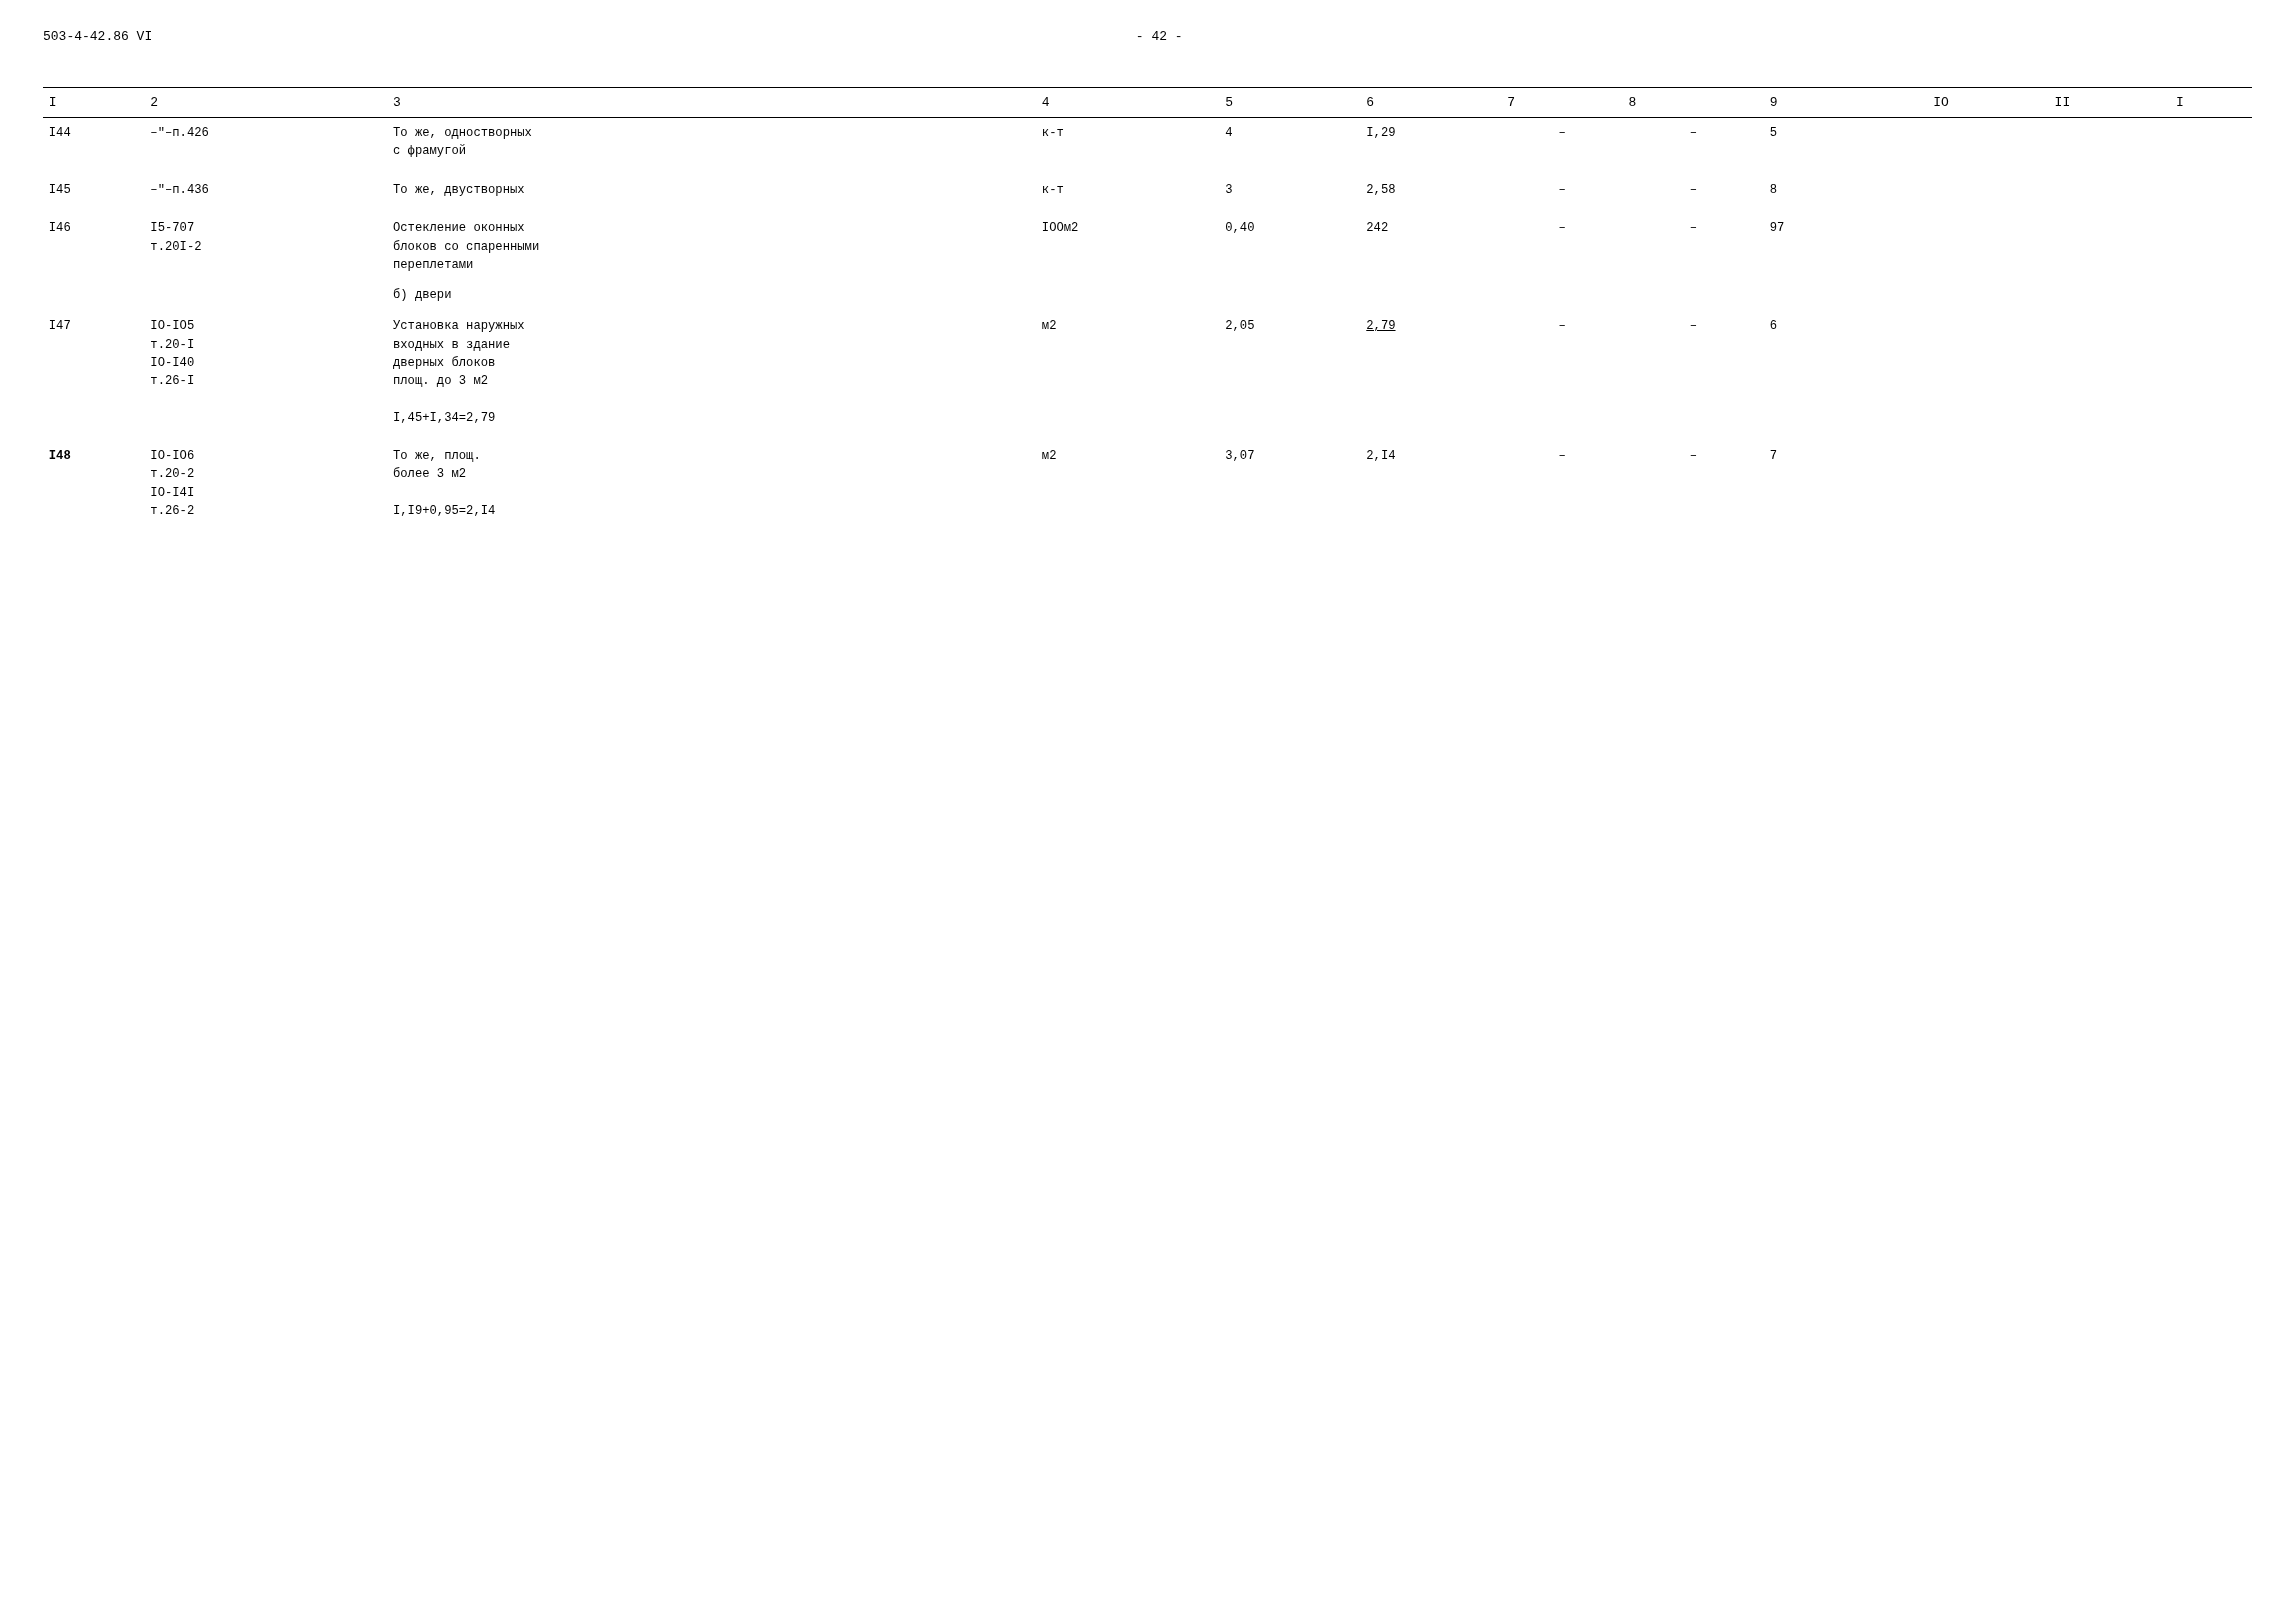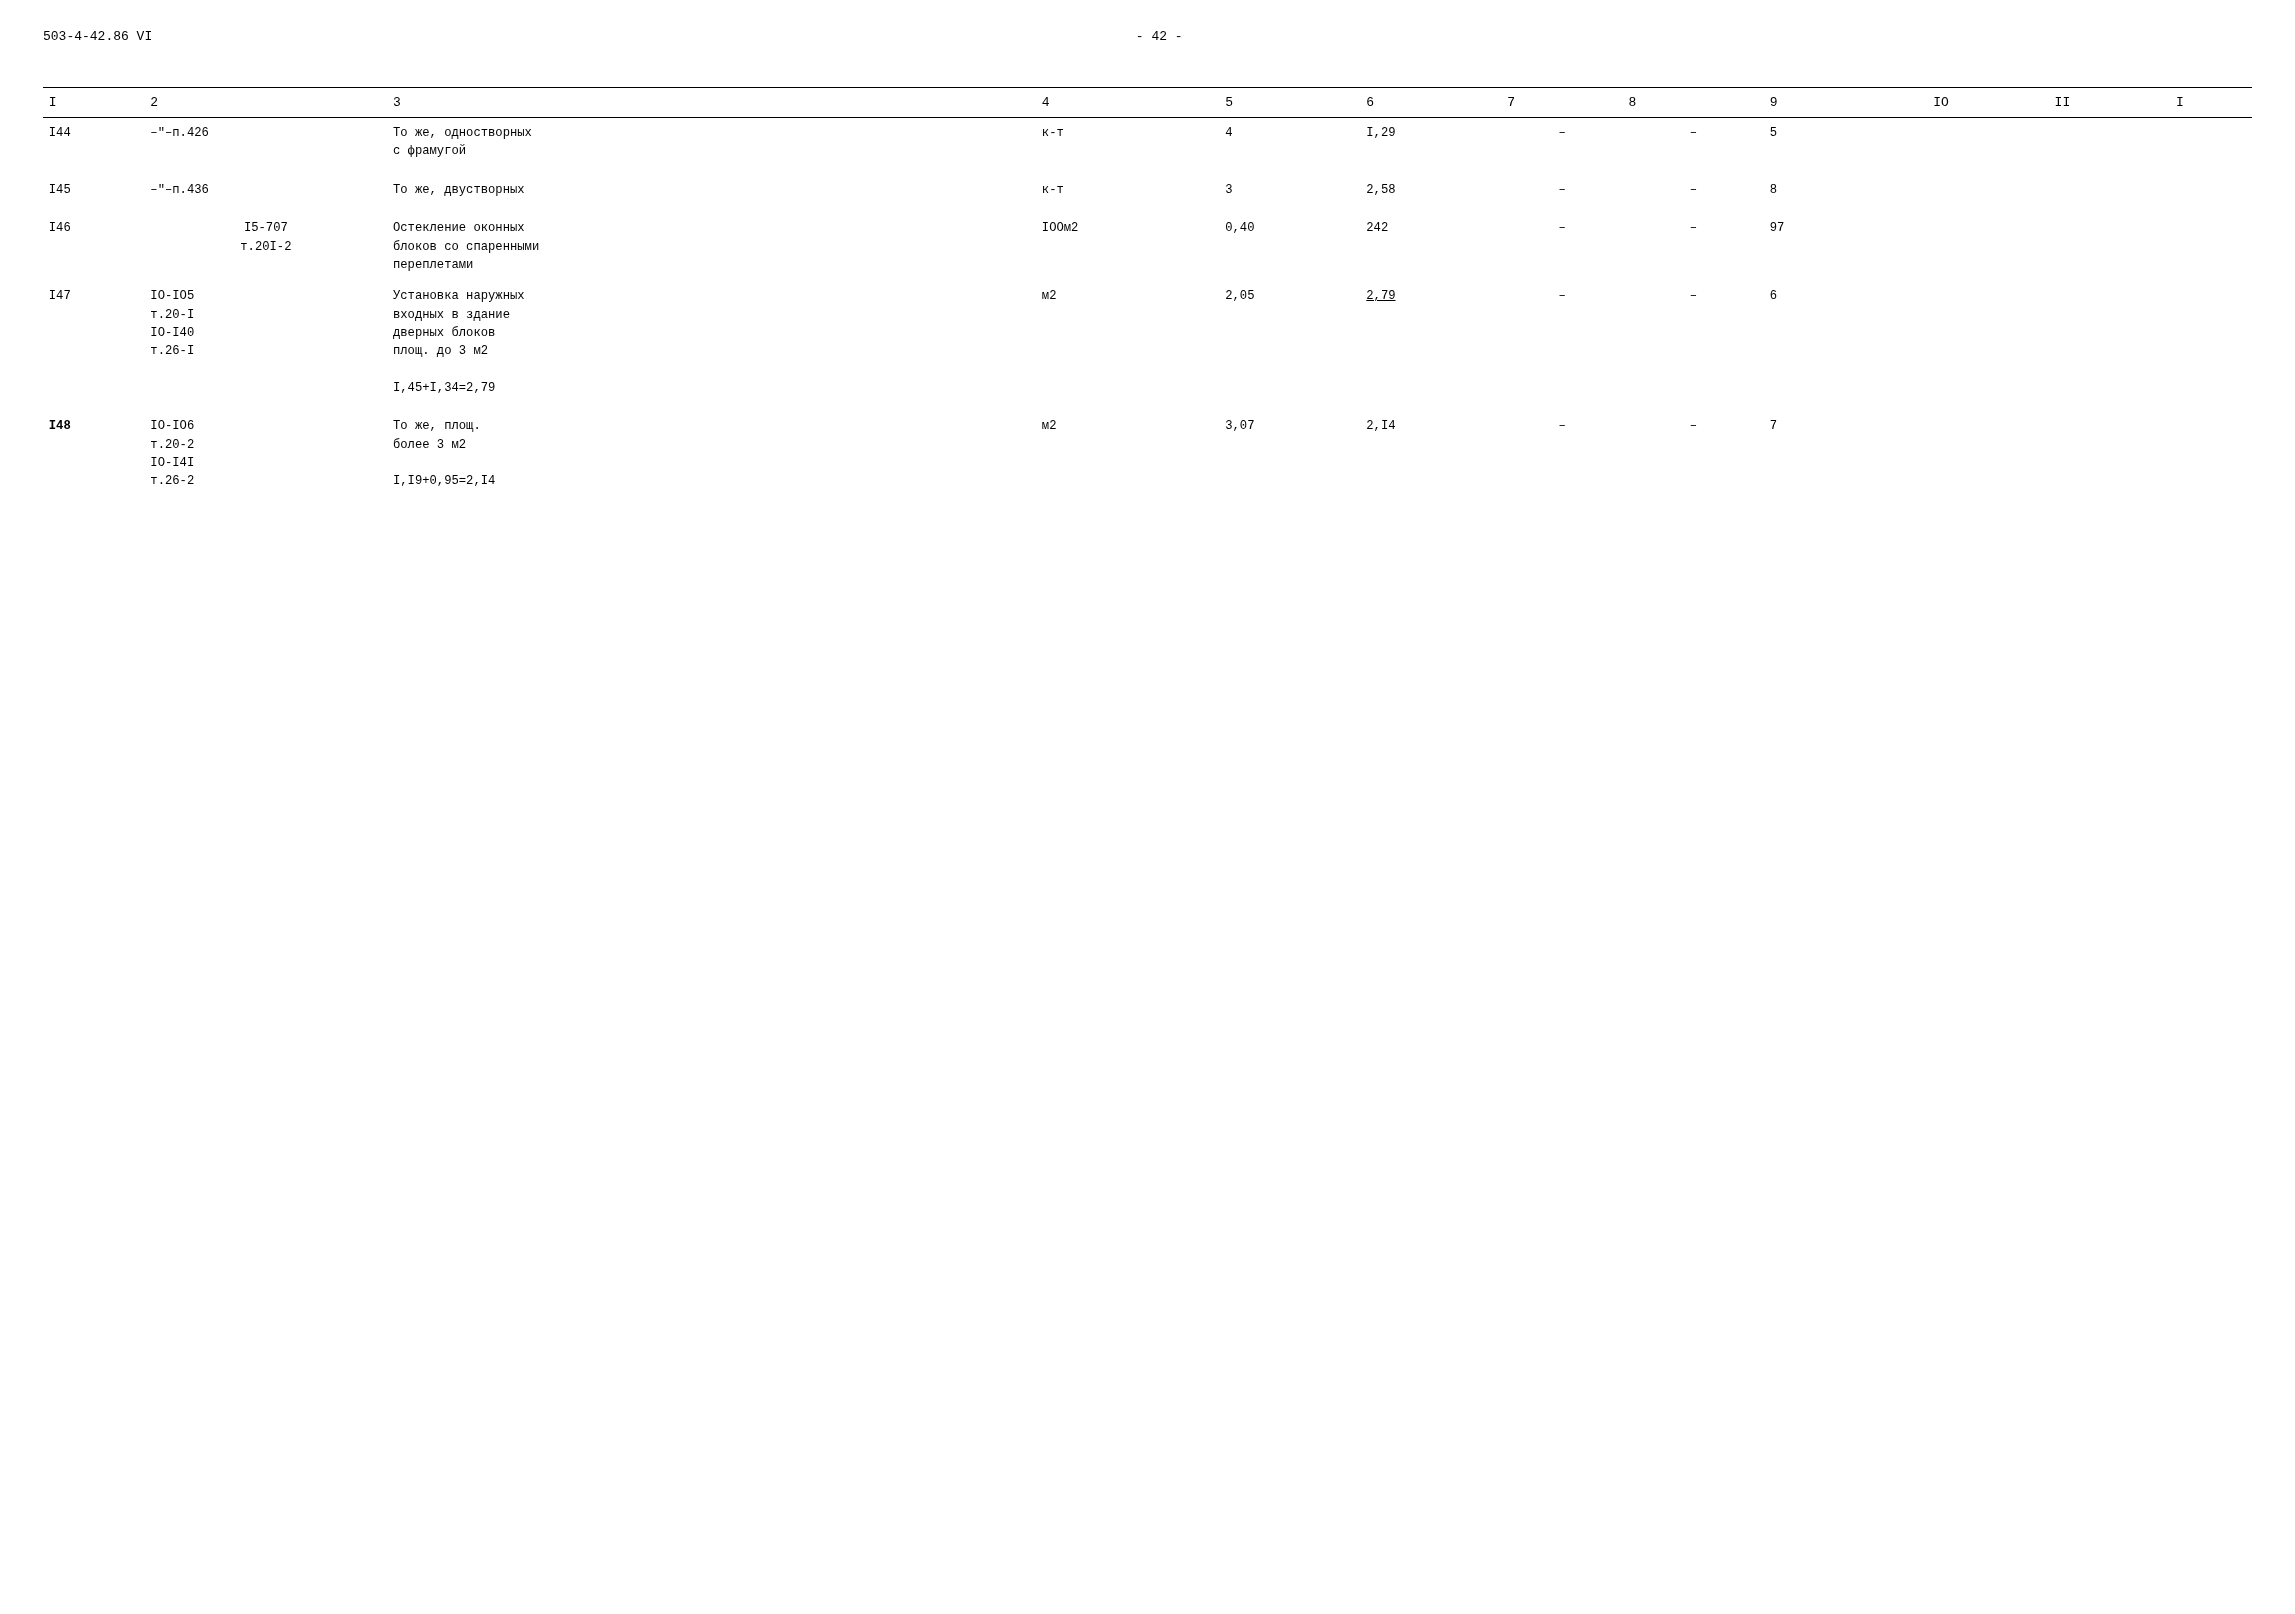--- a/index.html
+++ b/index.html
@@ -140,34 +140,40 @@
       <td class="col-7 dash" style="padding-top:14.4px;">–</td>
       <td class="col-8 dash" style="padding-top:14.4px;">–</td>
       <td class="col-9" style="padding-top:14.4px;">8</td>
       <td class="col-10"></td>
       <td class="col-11"></td>
       <td class="col-12"></td>
     </tr>
 
     <tr>
       <td class="col-1" style="padding-top:14.4px;">I46</td>
-      <td class="col-2" style="padding-top:14.4px; white-space:pre-line;text-align:center;">I5-707
+      <td class="col-2" style="padding-top:14.4px; white-space:pre-line;">I5-707
 т.20I-2</td>
       <td class="col-3" style="padding-top:14.4px;">Остекление оконных<br>блоков со спаренными<br>переплетами</td>
       <td class="col-4" style="padding-top:14.4px;">IOОм2</td>
       <td class="col-5" style="padding-top:14.4px;">0,40</td>
       <td class="col-6" style="padding-top:14.4px;">242</td>
       <td class="col-7 dash" style="padding-top:14.4px;">–</td>
       <td class="col-8 dash" style="padding-top:14.4px;">–</td>
       <td class="col-9" style="padding-top:14.4px;">97</td>
       <td class="col-10"></td>
       <td class="col-11"></td>
       <td class="col-12"></td>
     </tr>
 
+    <tr>
+      <td class="col-1"></td>
+      <td class="col-2"></td>
+      <td class="col-3 section-label">б) двери</td>
+      <td colspan="9"></td>
+    </tr>
 
     <tr>
       <td class="col-1" style="padding-top:7.2px;">I47</td>
       <td class="col-2" style="padding-top:7.2px; white-space:pre-line;">IO-IO5
 т.20-I
 IO-I40
 т.26-I</td>
       <td class="col-3" style="padding-top:7.2px;">Установка наружных<br>входных в здание<br>дверных блоков<br>площ. до 3 м2<br><br>I,45+I,34=2,79</td>
       <td class="col-4" style="padding-top:7.2px;">м2</td>
       <td class="col-5" style="padding-top:7.2px;">2,05</td>

